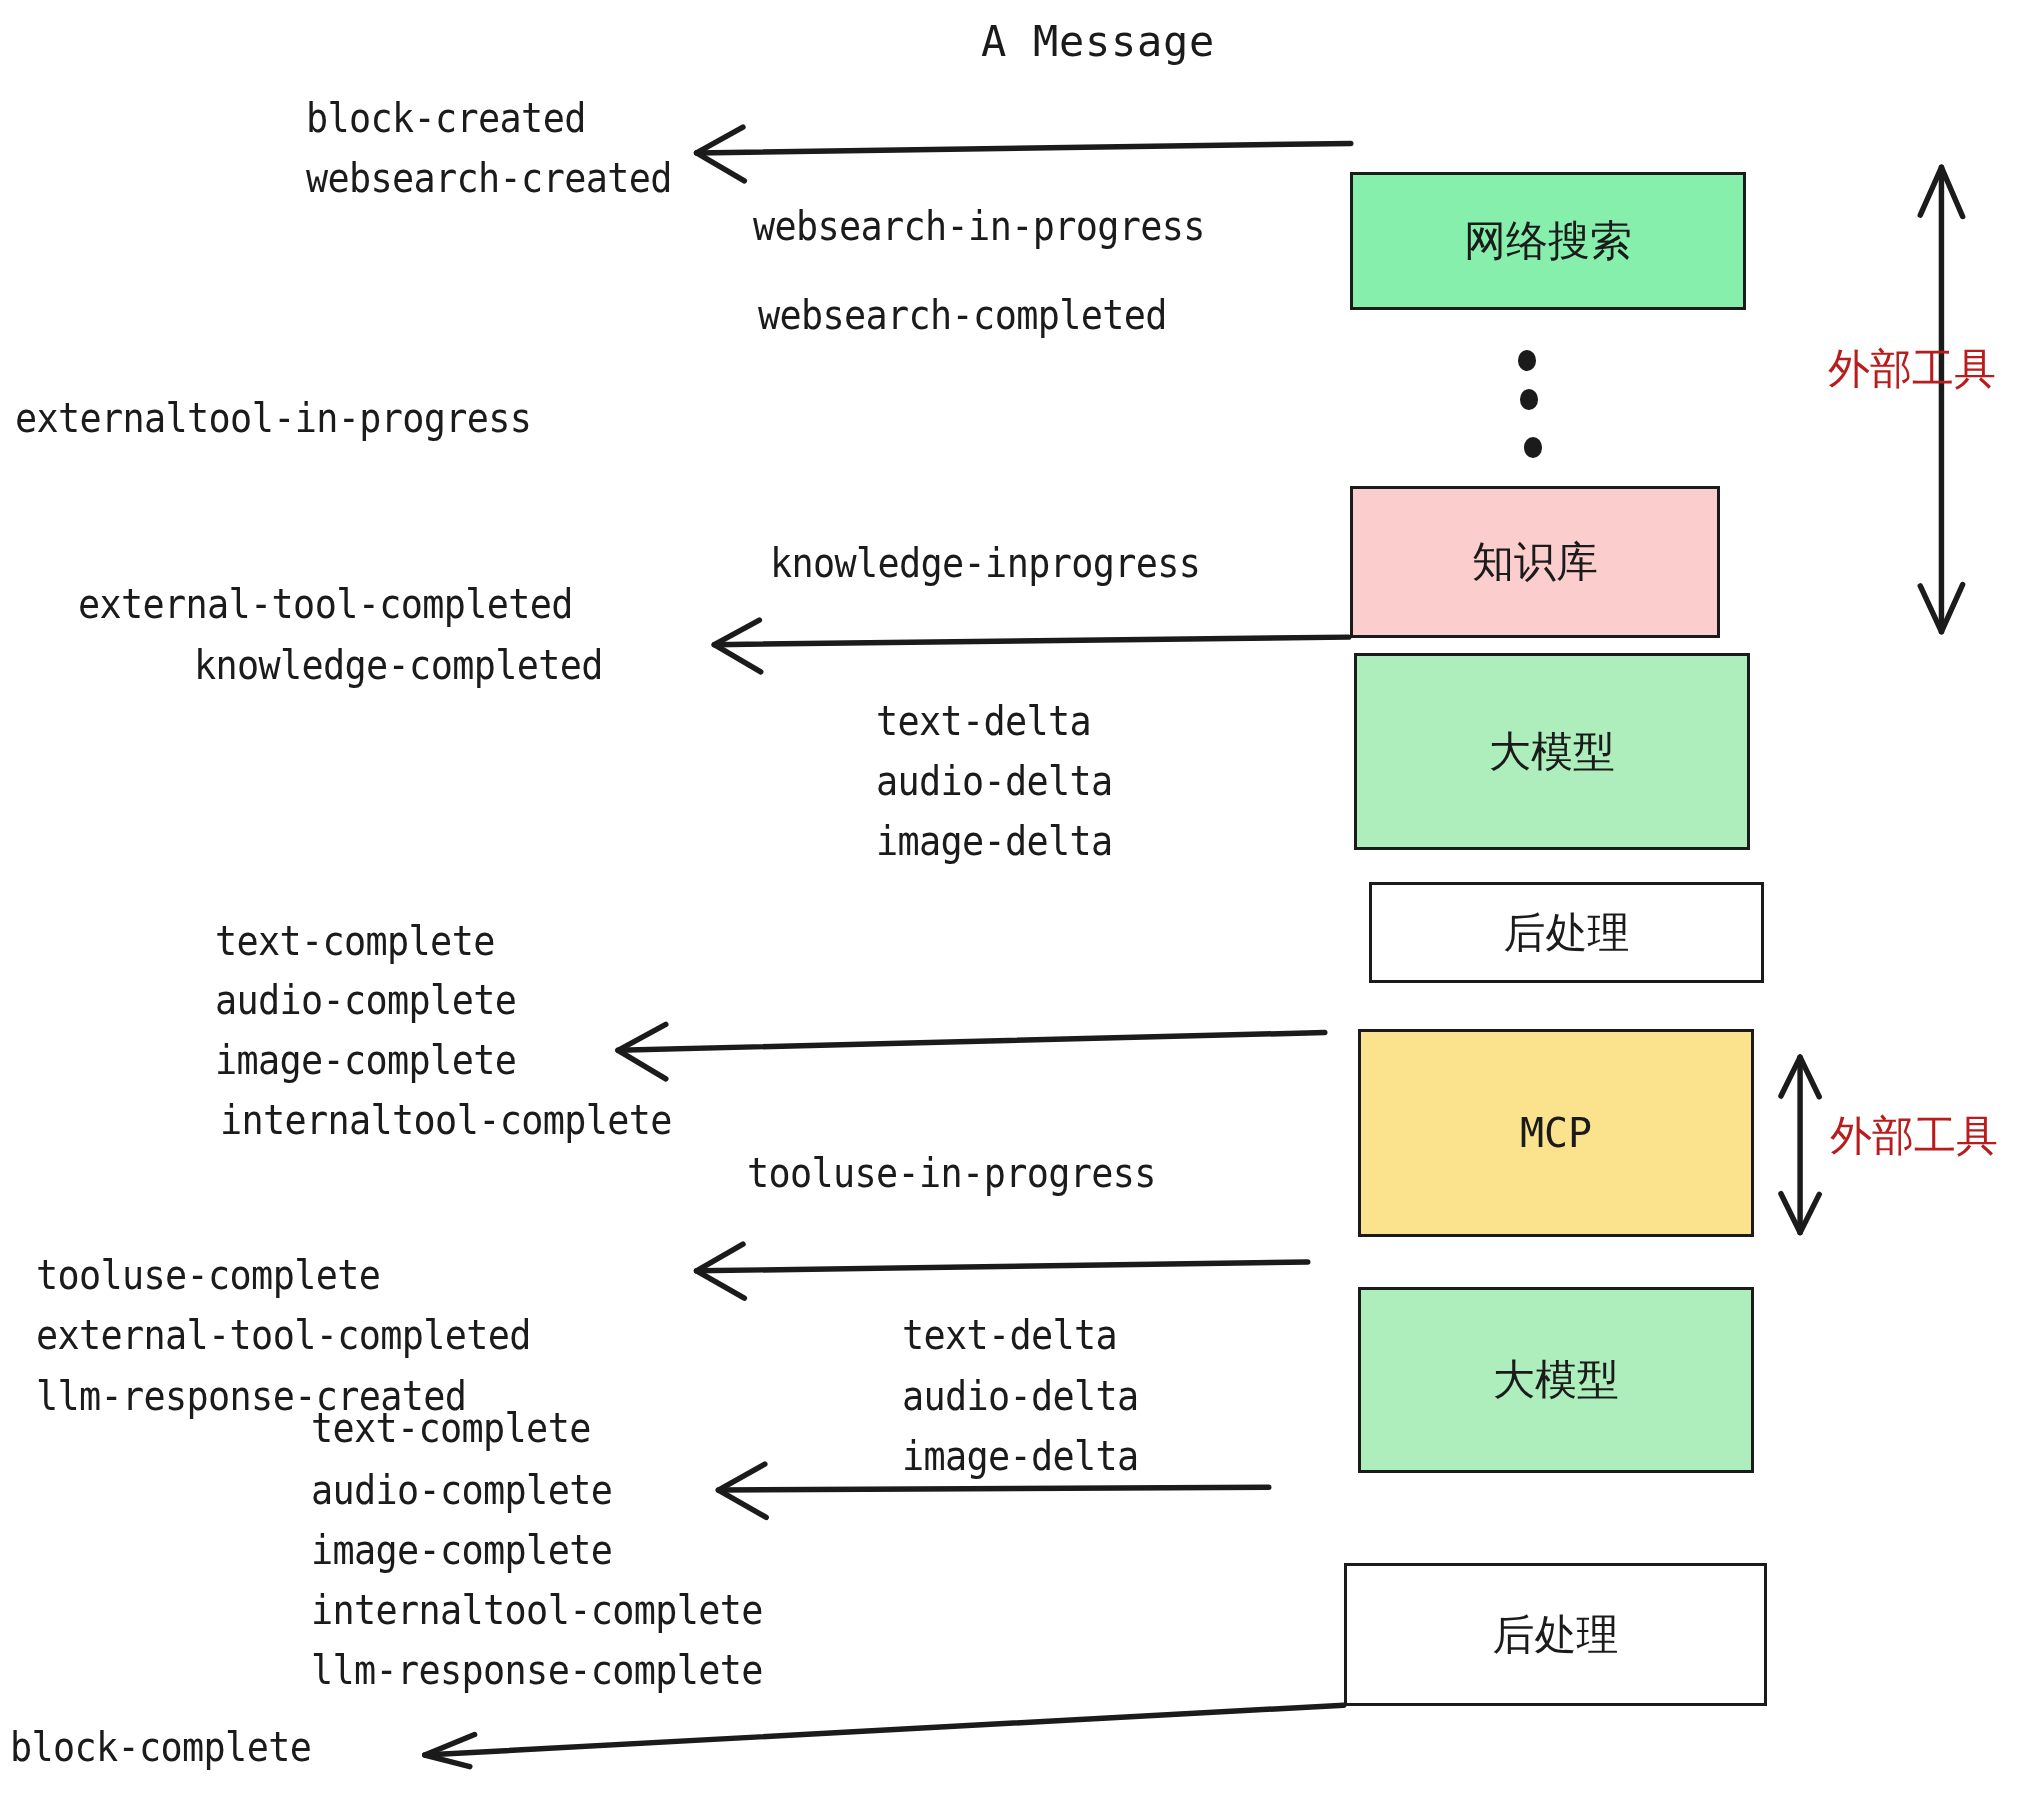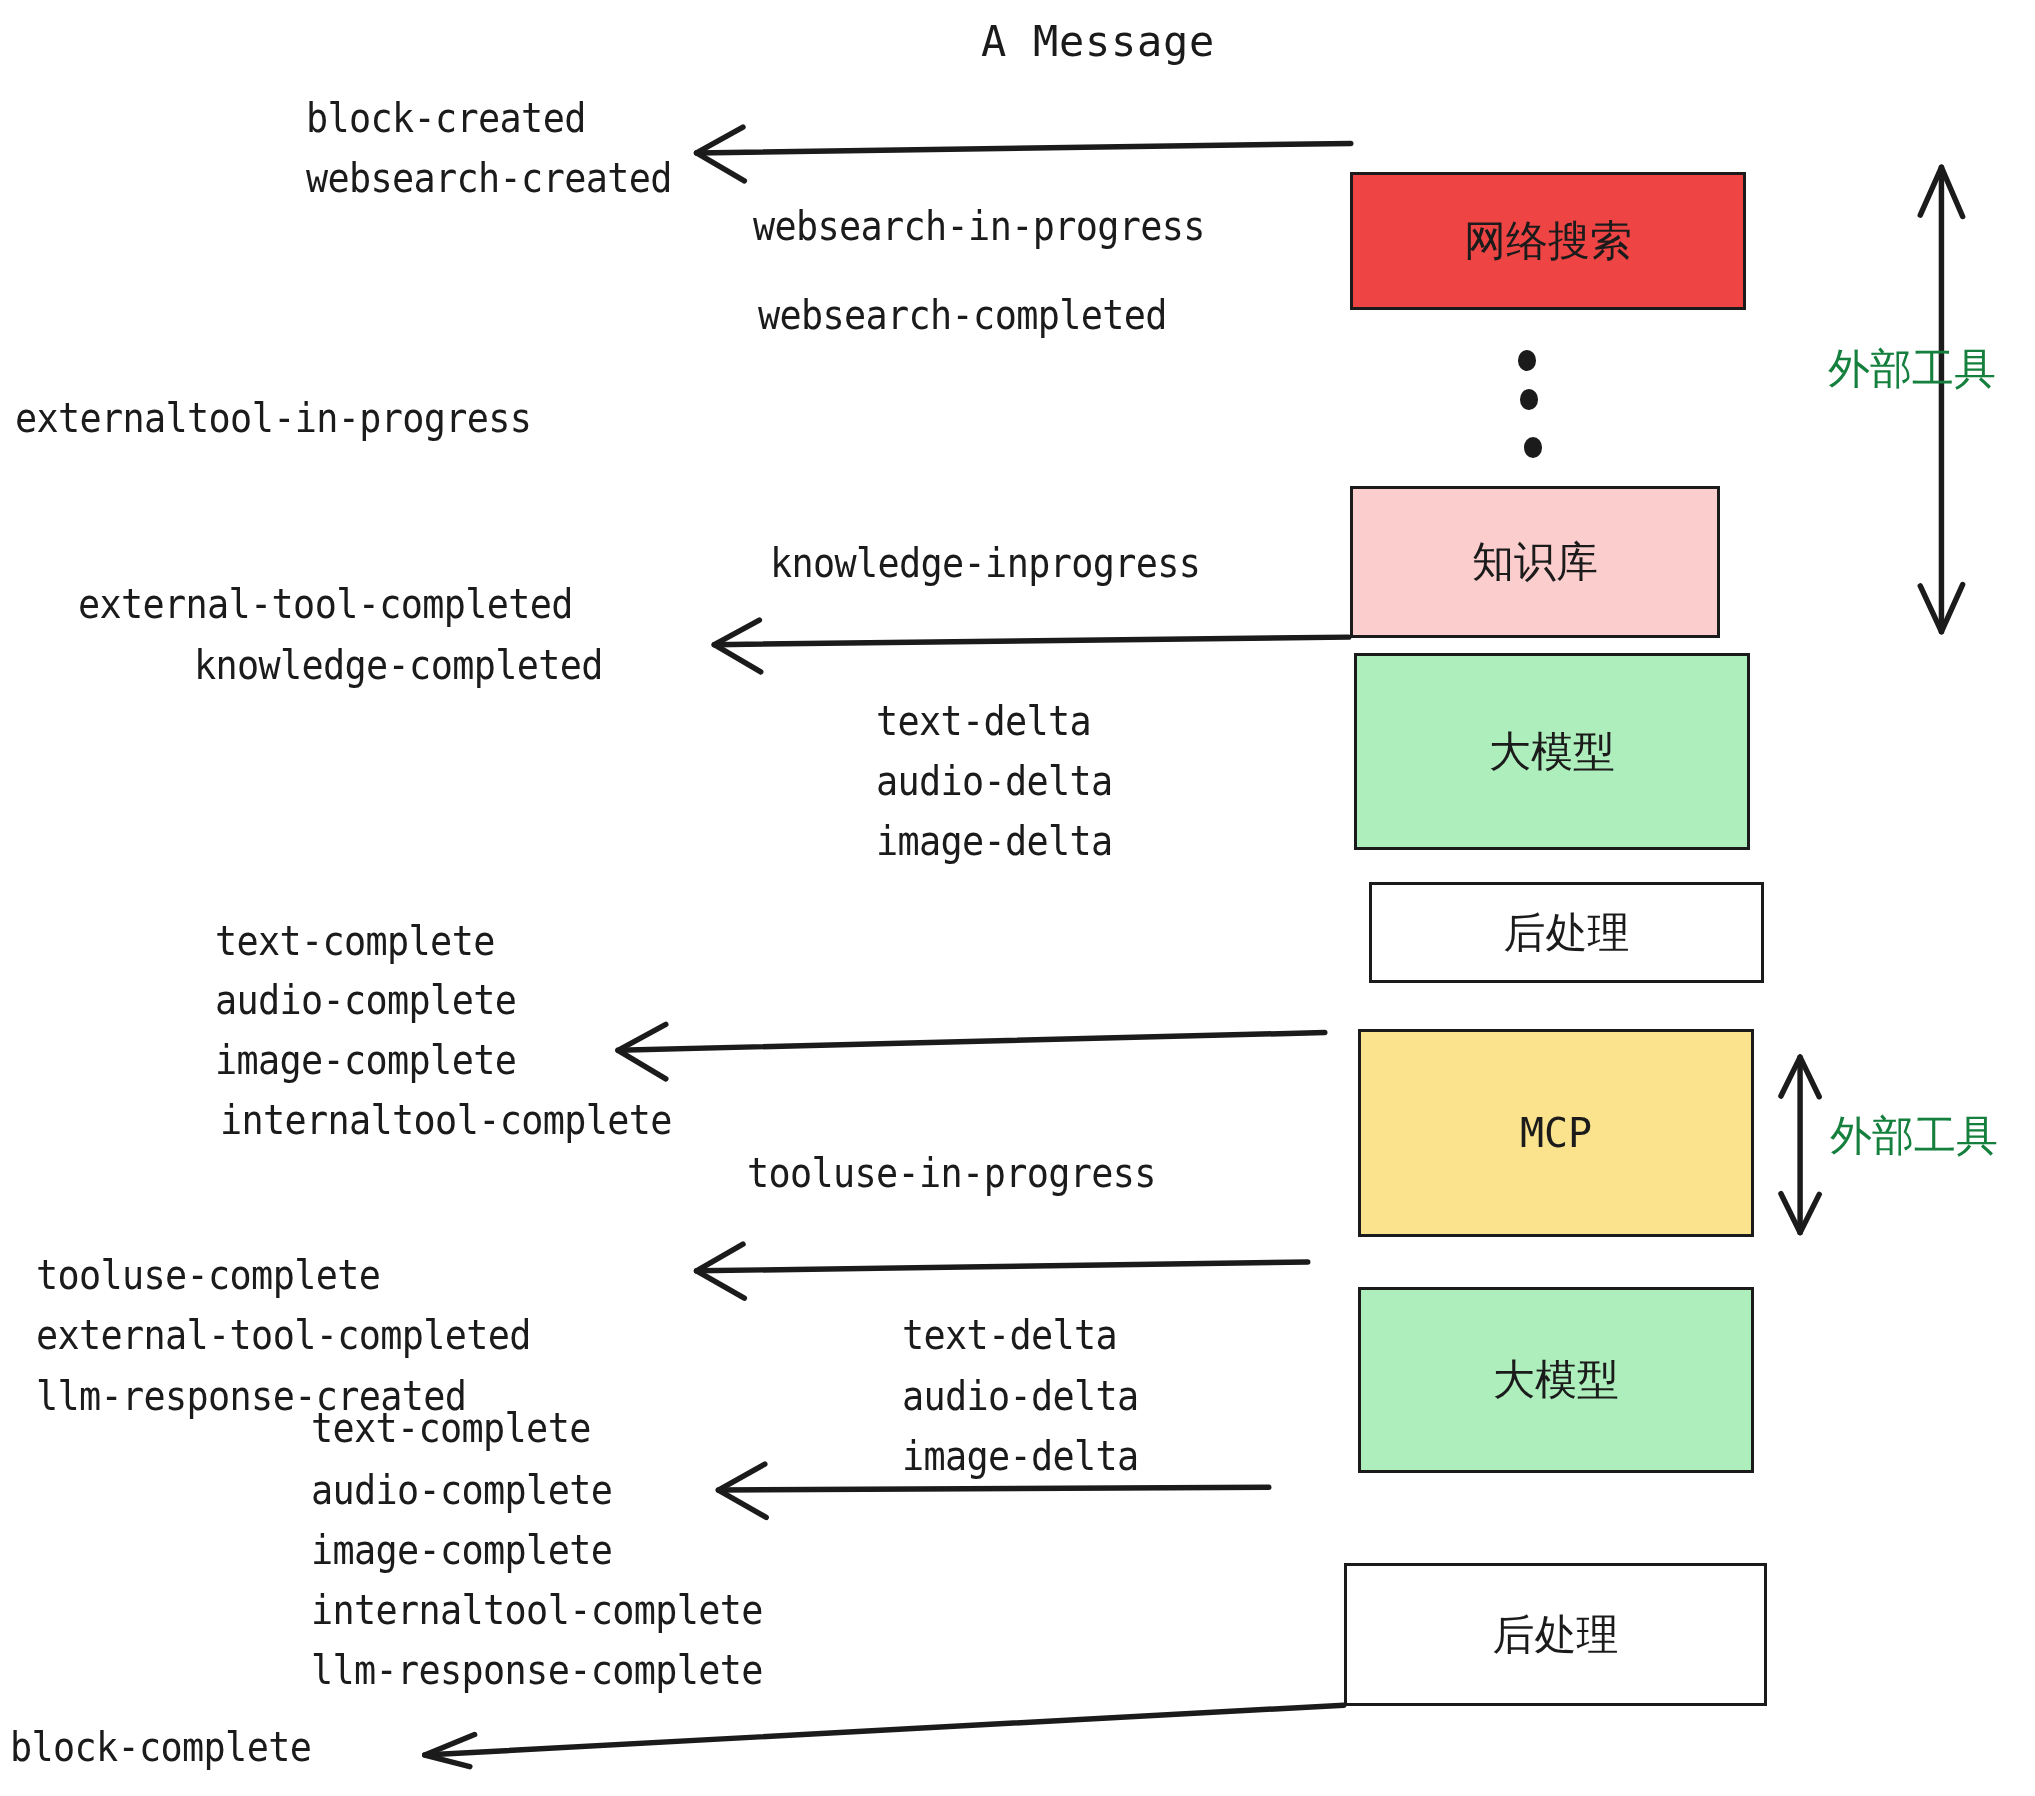--- a/index.html
+++ b/index.html
@@ -28,21 +28,21 @@
     font-family:"DejaVu Sans Mono", monospace;
     font-size:42px;
     color:#1b1b1b;
     white-space:pre;
     letter-spacing:0.7px;
   }
   .cnlabel{
     position:absolute;
     font-family:"DejaVu Sans", sans-serif;
     font-size:42px;
-    color:#15803d;
+    color:#b91c1c;
     white-space:pre;
   }
   
   .box{
     position:absolute;
     box-sizing:border-box;
     border:3.4px solid #1b1b1b;
     display:flex;
     align-items:center;
     justify-content:center;
@@ -96,21 +96,21 @@
       <path d="M2843 925 L2812 858 M2843 925 L2874 856"></path>
 
       <path d="M2636 1548 L2636 1805"></path>
       <path d="M2636 1548 L2608 1605 M2636 1548 L2664 1606"></path>
       <path d="M2636 1805 L2608 1748 M2636 1805 L2664 1749"></path>
     </g>
   </svg>
 
   <div class="title" style="left:981px; top:17px;">A Message</div>
 
-  <div class="box" style="left:1350px; top:172px; width:396px; height:138px; background:#ef4444;">
+  <div class="box" style="left:1350px; top:172px; width:396px; height:138px; background:#86efac;">
     <span>网络搜索</span>
   </div>
 
   <div class="box" style="left:1350px; top:486px; width:370px; height:152px; background:#FCCDCD;">
     <span>知识库</span>
   </div>
 
   <div class="box" style="left:1354px; top:653px; width:396px; height:197px; background:#ADEEBC;">
     <span>大模型</span>
   </div>

